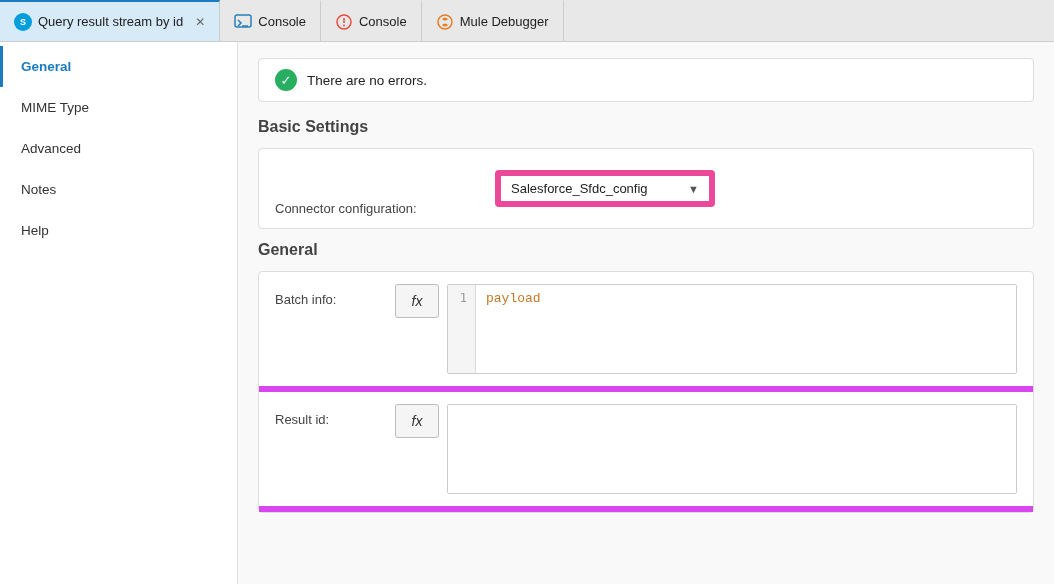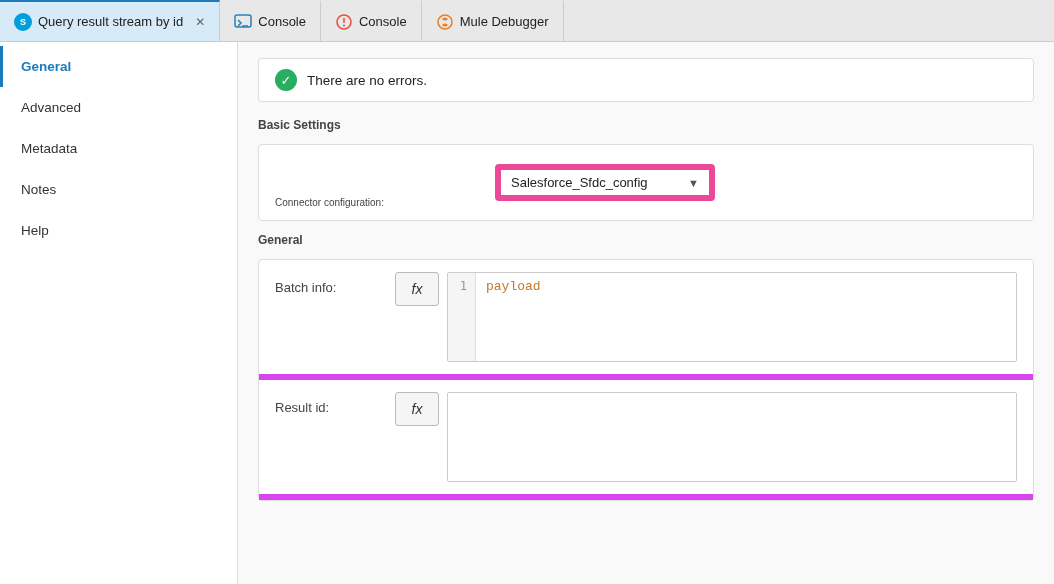--- a/index.html
+++ b/index.html
@@ -102,21 +102,21 @@
       display: inline-flex;
       align-items: center;
       justify-content: center;
       color: white;
       font-size: 13px;
       flex-shrink: 0;
     }
 
     
     .section-title {
-      font-size: 12px;
+      font-size: 16px;
       font-weight: 600;
       color: #444;
       margin-bottom: 12px;
     }
 
     
     .settings-box {
       background: #fff;
       border: 1px solid #ddd;
       border-radius: 4px;
@@ -126,21 +126,21 @@
       display: flex;
       align-items: center;
       padding: 12px 16px;
       border-bottom: 1px solid #eee;
     }
     .settings-row:last-child {
       border-bottom: none;
     }
     .settings-label {
       width: 180px;
-      font-size: 10px;
+      font-size: 13px;
       color: #444;
       flex-shrink: 0;
       margin-top: 40px;
     }
     .settings-control {
       flex: 1;
       display: flex;
       align-items: center;
       gap: 8px;
     }
@@ -301,24 +301,24 @@
   </div>
 </div>
 
 <div class="main-layout">
 
   <div class="sidebar">
     <div class="sidebar-item active">
       <span>General</span>
     </div>
     <div class="sidebar-item">
+      <span>MIME Type</span>
+    </div>
+    <div class="sidebar-item">
       <span>Advanced</span>
-    </div>
-    <div class="sidebar-item">
-      <span>Metadata</span>
     </div>
     <div class="sidebar-item">
       <span>Notes</span>
     </div>
     <div class="sidebar-item">
       <span>Help</span>
     </div>
   </div>
 
   <div class="content-area">

